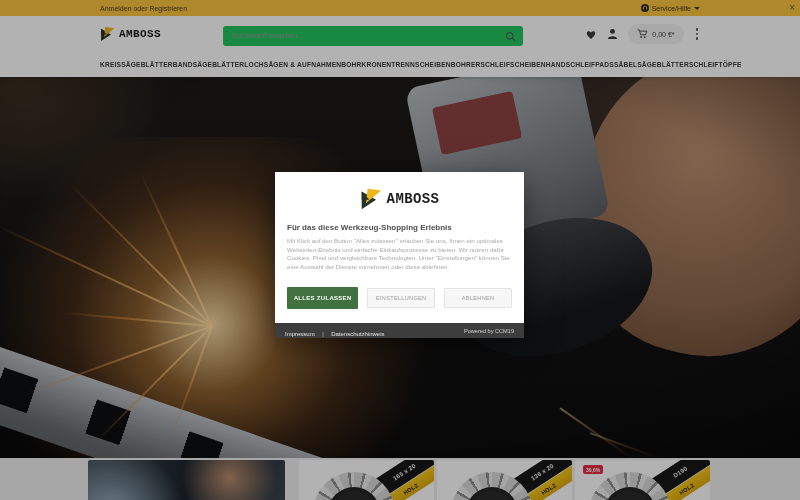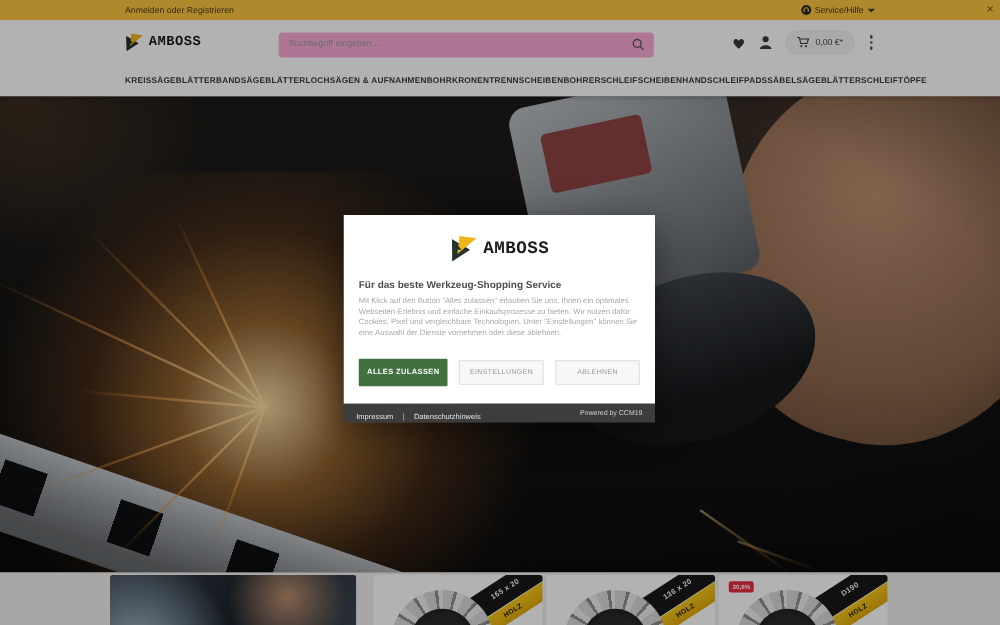--- a/index.html
+++ b/index.html
@@ -19,21 +19,21 @@
 
   
   .header{position:absolute;top:16px;left:0;width:800px;height:36px;background:#ffffff;z-index:9;}
   .header-inner{width:600px;margin:0 auto;height:36px;display:flex;align-items:center;}
   .brand{display:flex;align-items:center;gap:4px;cursor:pointer;}
   .brand svg{display:block;}
   .wordmark{font-family:Liberation Mono, monospace;font-weight:700;color:#1b1b1b;letter-spacing:.4px;}
   .brand .wordmark{font-size:11px;}
   .search-wrap{flex:1;display:flex;justify-content:center;}
   .search{position:relative;width:300px;height:20px;}
-  .search input{width:100%;height:100%;border:0;background:#f9a8d4;border-radius:3px;
+  .search input{width:100%;height:100%;border:0;background:#22c55e;border-radius:3px;
     font-size:7px;color:#444;padding:0 22px 0 8px;outline:none;font-family:"Liberation Sans",sans-serif;}
   .search input::placeholder{color:#9a9a9a;}
   .search .mag{position:absolute;right:7px;top:4px;}
   .hdr-icons{display:flex;align-items:center;gap:10px;}
   .icon-btn{background:none;border:0;padding:0;cursor:pointer;display:flex;align-items:center;}
   .cart-pill{display:flex;align-items:center;gap:4px;background:#f2f2f2;border:0;border-radius:10px;
     height:20px;padding:0 9px;font-size:7px;color:#3f3f3f;cursor:pointer;}
   .dots{display:flex;flex-direction:column;gap:2px;cursor:pointer;padding:2px;}
   .dots i{width:2.5px;height:2.5px;border-radius:50%;background:#555;}
 
@@ -261,21 +261,21 @@
   <div class="modal">
     <div class="modal-body">
       <div class="modal-logo">
         <svg width="22" height="24" viewBox="0 0 26 26">
           <polygon points="2,4 2,25 19,14" fill="#25332a"></polygon>
           <polygon points="9,1 25,3 7,18" fill="#f0b51c"></polygon>
           <polygon points="2,4 2,14 11,14" fill="#25332a"></polygon>
         </svg>
         <span class="wordmark">AMBOSS</span>
       </div>
-      <h2>Für das beste Werkzeug-Shopping Service</h2>
+      <h2>Für das diese Werkzeug-Shopping Erlebnis</h2>
       <p>Mit Klick auf den Button "Alles zulassen" erlauben Sie uns, Ihnen ein optimales Webseiten-Erlebnis und einfache Einkaufsprozesse zu bieten. Wir nutzen dafür Cookies, Pixel und vergleichbare Technologien. Unter "Einstellungen" können Sie eine Auswahl der Dienste vornehmen oder diese ablehnen.</p>
       <div class="modal-buttons">
         <button class="btn-accept">ALLES ZULASSEN</button>
         <button class="btn-ghost">EINSTELLUNGEN</button>
         <button class="btn-ghost">ABLEHNEN</button>
       </div>
     </div>
     <div class="modal-footer">
       <div>
         <a>Impressum</a>

